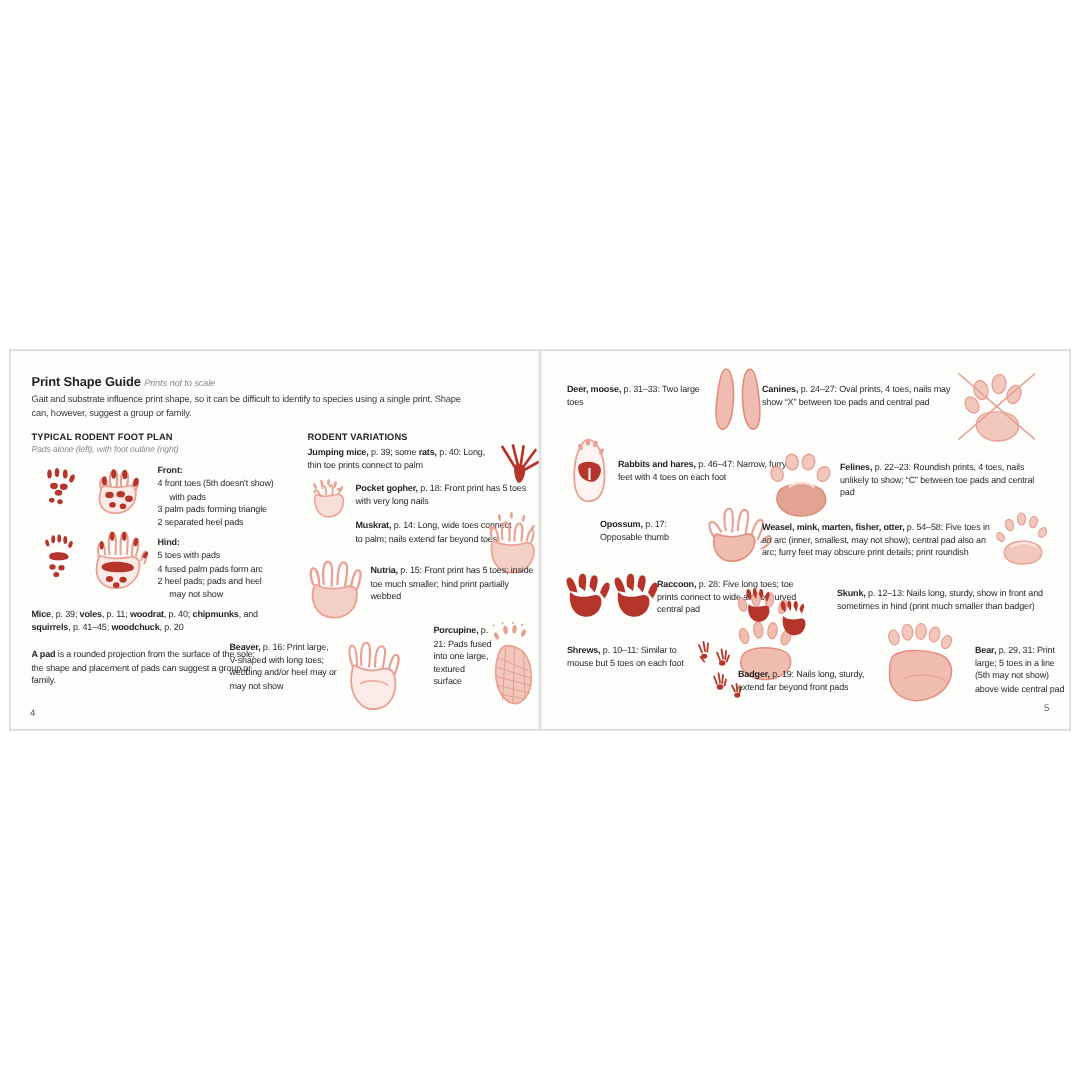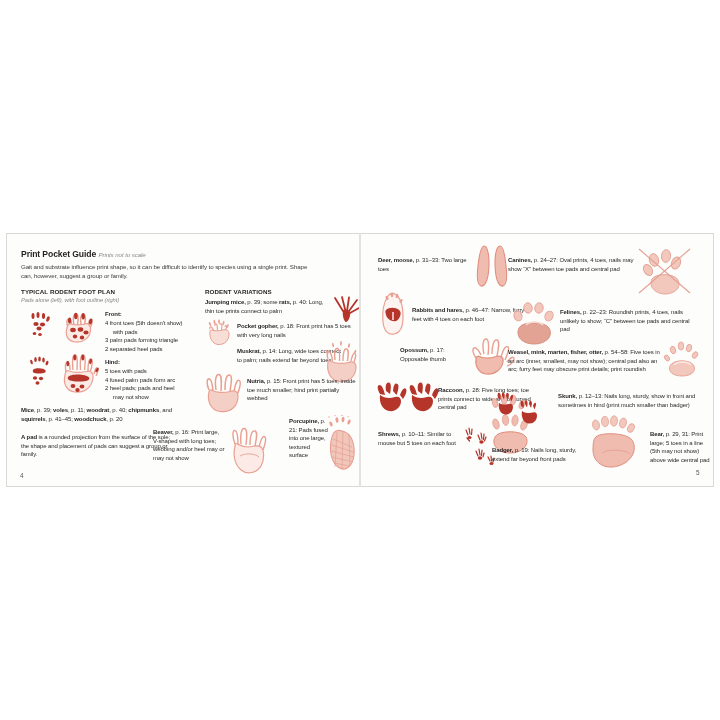--- a/index.html
+++ b/index.html
@@ -56,21 +56,21 @@
 </head>
 <body>
 
 <div class="stage">
   <div class="spread">
 
     <div class="page left">
       <div class="inner">
 
         <div class="t guide-title" style="left:14px;top:15px;">
-          <span>Print Pocket Guide</span>
+          <span>Print Shape Guide</span>
           <span class="guide-title-note">Prints not to scale</span>
         </div>
 
         <div class="t intro" style="left:14px;top:29px;">Gait and substrate influence print shape, so it can be difficult to identify to species using a single print. Shape can, however, suggest a group or family.</div>
 
         <div class="t sec-head" style="left:14px;top:54px;">TYPICAL RODENT FOOT PLAN</div>
         <div class="t sec-sub" style="left:14px;top:63px;">Pads alone (left), with foot outline (right)</div>
 
         <div class="art" style="left:18px;top:78px;">
           <svg width="34" height="34" viewBox="0 0 34 34">

